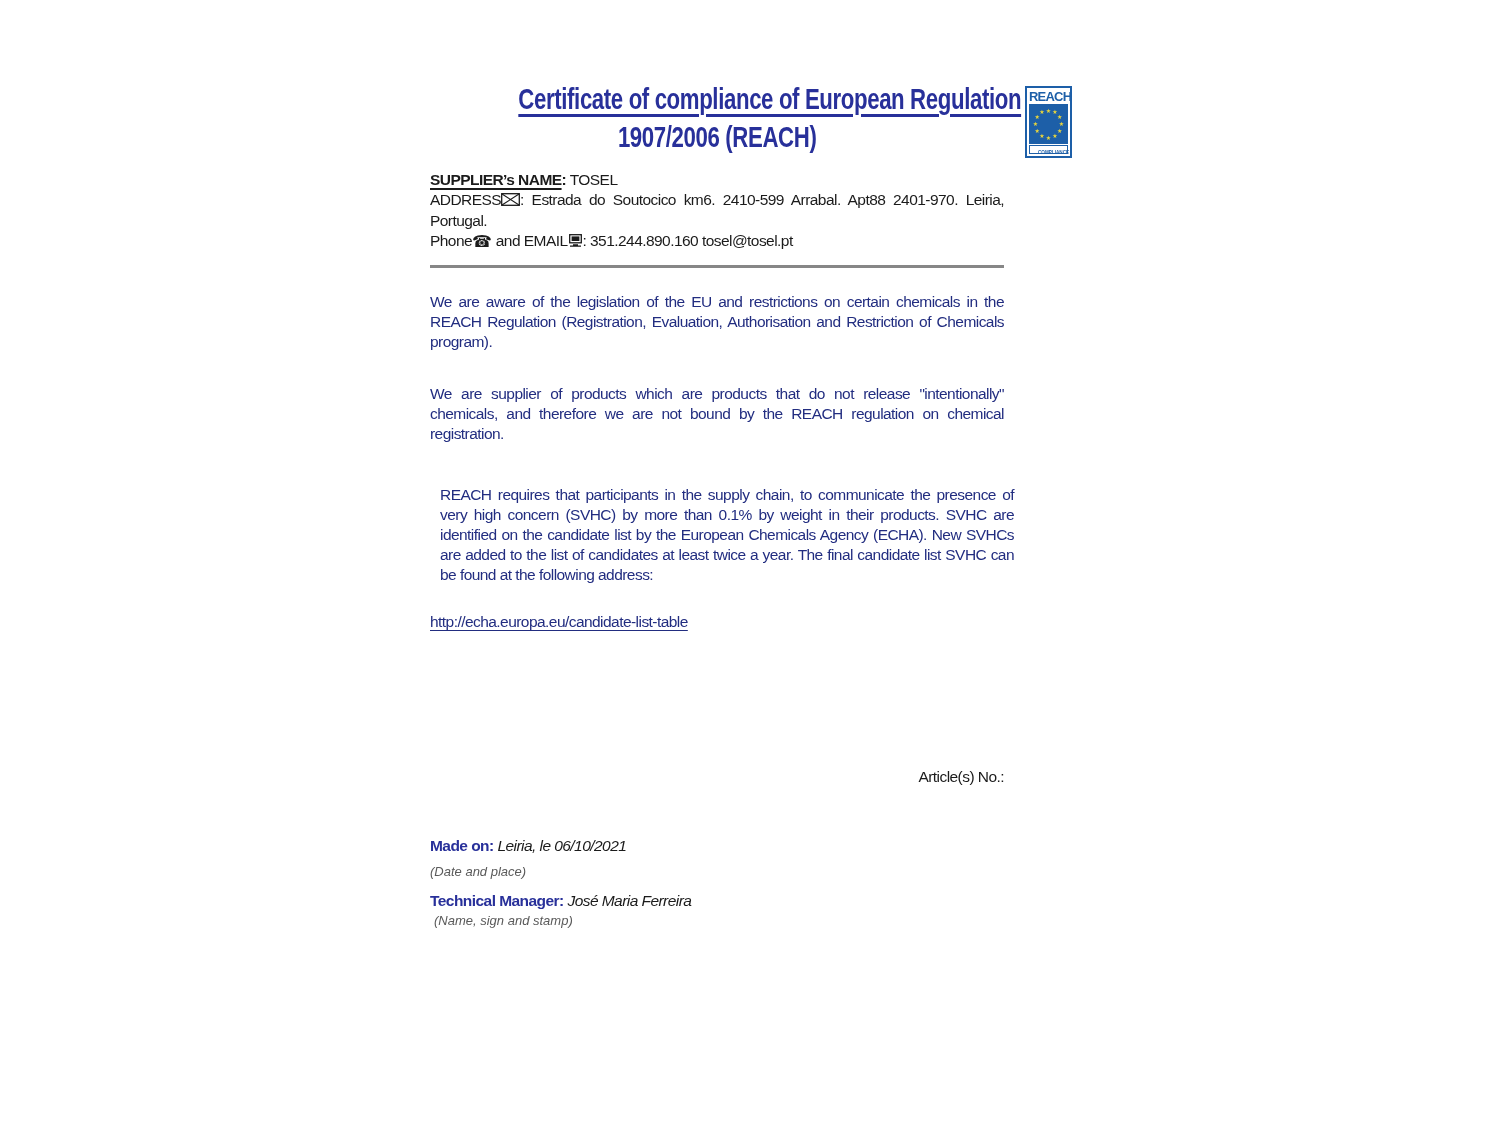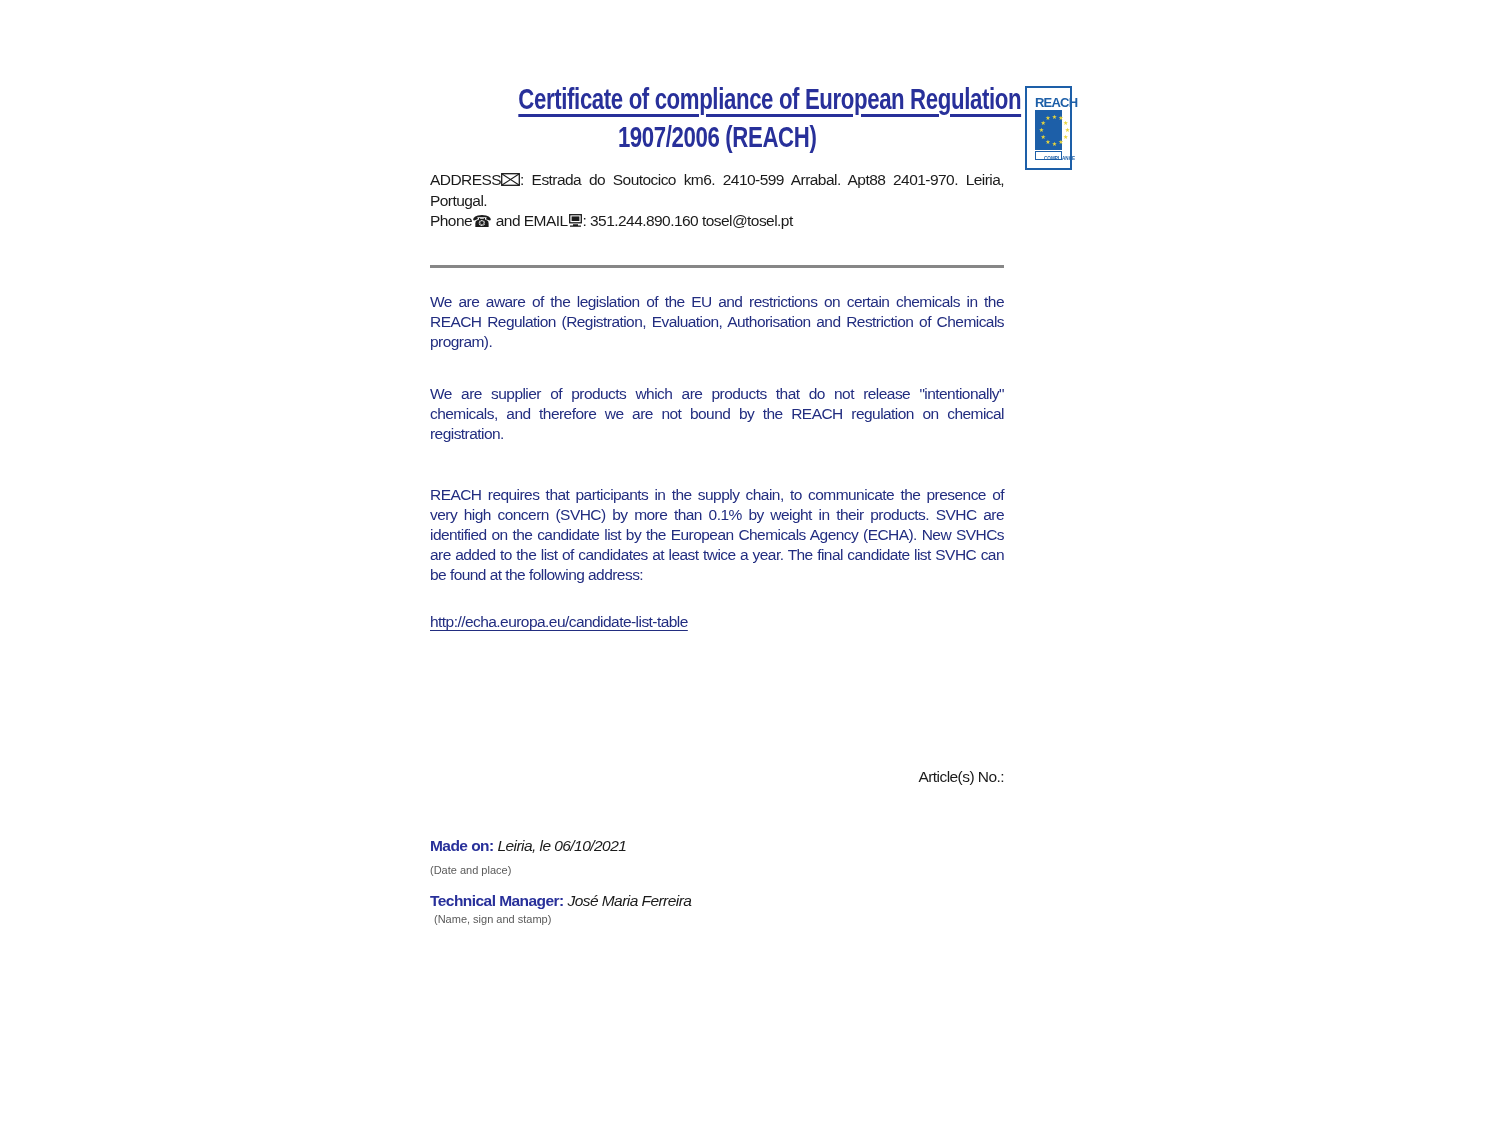--- a/index.html
+++ b/index.html
@@ -24,43 +24,43 @@
   .supplier .uline { text-decoration:underline; text-decoration-thickness:1.8px; text-underline-offset:3px; }
   .addr-line1 { white-space:nowrap; text-align:justify; text-align-last:justify; }
   .icon { display:inline-block; vertical-align:-1px; }
   .phone-glyph { font-family:"DejaVu Sans",sans-serif; font-size:16px; letter-spacing:0; vertical-align:-1px; }
 
   .rule { top:265px; height:0; border-top:3px solid var(--rule-gray,#878787); }
 
   
   .body-text { font-size:15.5px; line-height:20px; letter-spacing:-0.55px;
                color:var(--body-navy,#222d80); text-align:justify; }
-  .p1 { top:292px; } .p2 { top:384px; } .p3 { top:485px; } .p4 { top:674px; }
+  .p1 { top:292px; } .p2 { top:384px; } .p3 { top:485px;margin-left:10px; } .p4 { top:674px; }
   .url-line { top:612px; }
   .url-line a { color:var(--body-navy,#222d80); text-decoration:underline; text-underline-offset:3px; }
   .article { top:767px; color:var(--text-black,#1b1b1b); text-align:right; }
 
   
   .made-on, .manager { font-size:15.5px; line-height:20px; letter-spacing:-0.55px; }
   .made-on { top:836px; } .manager { top:891px; }
   .f-label { font-weight:700; color:var(--title-blue,#28309a); }
   .f-value { font-style:italic; color:var(--text-black,#1b1b1b); }
-  .note { font-size:11px; color:var(--note-gray,#5a5a5a); letter-spacing:0; }
+  .note { font-size:13px; font-style:italic; color:var(--note-gray,#5a5a5a); letter-spacing:0; }
   .note1 { top:864px; } .note2 { top:913px; padding-left:4px; }
 
   
   .sig { position:absolute; left:432px; top:945px; width:140px; height:115px; }
   .sig svg { position:absolute; left:0; top:0; }
   .sig-text { position:absolute; left:28px; top:32px; white-space:nowrap;
               font-family:"Liberation Serif","DejaVu Serif",serif;
               font-size:10.5px; font-weight:600; color:#30304a; line-height:13px; }
 
   
   .reach-logo { position:absolute; left:1025px; top:86px; width:47px; box-sizing:border-box;
-                background:#fff; border:2px solid var(--logo-blue,#1d5fa8); padding:8px; }
+                background:#fff; border:2px solid var(--logo-blue,#1d5fa8); padding:2px; }
   .logo-word { color:var(--logo-blue,#1d5fa8); font-weight:700; font-size:13px; line-height:13px;
                text-align:center; letter-spacing:-0.8px; }
   .logo-flag { position:relative; height:40px; background:var(--logo-blue,#1d5fa8); margin-top:1px; }
   .star { position:absolute; color:var(--star-yellow,#e8d53c); font-size:6px; line-height:6px;
           transform:translate(-50%,-50%); }
   .logo-comp { margin-top:1px; border:1px solid var(--logo-blue,#1d5fa8); text-align:center; height:7px; line-height:7px; }
   .logo-comp span { display:inline-block; color:var(--logo-blue,#1d5fa8); font-weight:700; font-size:7px;
                     transform:scale(0.66,0.8); transform-origin:center; white-space:nowrap; }
 </style>
 </head>
@@ -86,20 +86,21 @@
         <span class="star" style="left: 13px; top: 31.6913px;">★</span>
         <span class="star" style="left: 8.24167px; top: 26.75px;">★</span>
         <span class="star" style="left: 6.5px; top: 20px;">★</span>
         <span class="star" style="left: 8.24167px; top: 13.25px;">★</span>
         <span class="star" style="left: 13px; top: 8.30866px;">★</span>
       </div>
     <div class="logo-comp"><span>COMPLIANCE</span></div>
   </div>
 
   <div class="blk supplier">
+    <div><span class="bold uline">SUPPLIER’s NAME</span><span class="bold">:</span><span> TOSEL</span></div>
     <div class="addr-line1"><span>ADDRESS</span><span class="icon"><svg width="19" height="13" viewBox="0 0 19 13">
             <rect x="0.7" y="0.7" width="17.6" height="11.6" fill="none" stroke="#1b1b1b" stroke-width="1.3"></rect>
             <path d="M1,1 L18,12 M18,1 L1,12" fill="none" stroke="#1b1b1b" stroke-width="1.1"></path>
           </svg></span><span>: Estrada do Soutocico km6. 2410-599 Arrabal. Apt88 2401-970. Leiria,</span></div>
     <div>Portugal.</div>
     <div><span>Phone</span><span class="phone-glyph">☎</span><span> and EMAIL</span><span class="icon"><svg width="15" height="13" viewBox="0 0 15 13">
             <rect x="1.7" y="0.7" width="11.6" height="8.1" fill="none" stroke="#1b1b1b" stroke-width="1.3"></rect>
             <rect x="3.6" y="2.4" width="7.8" height="4.6" fill="#1b1b1b"></rect>
             <path d="M5,10.8 L10,10.8 M2,12.2 L13,12.2" stroke="#1b1b1b" stroke-width="1.2"></path>
           </svg></span><span>: 351.244.890.160 tosel@tosel.pt</span></div>

